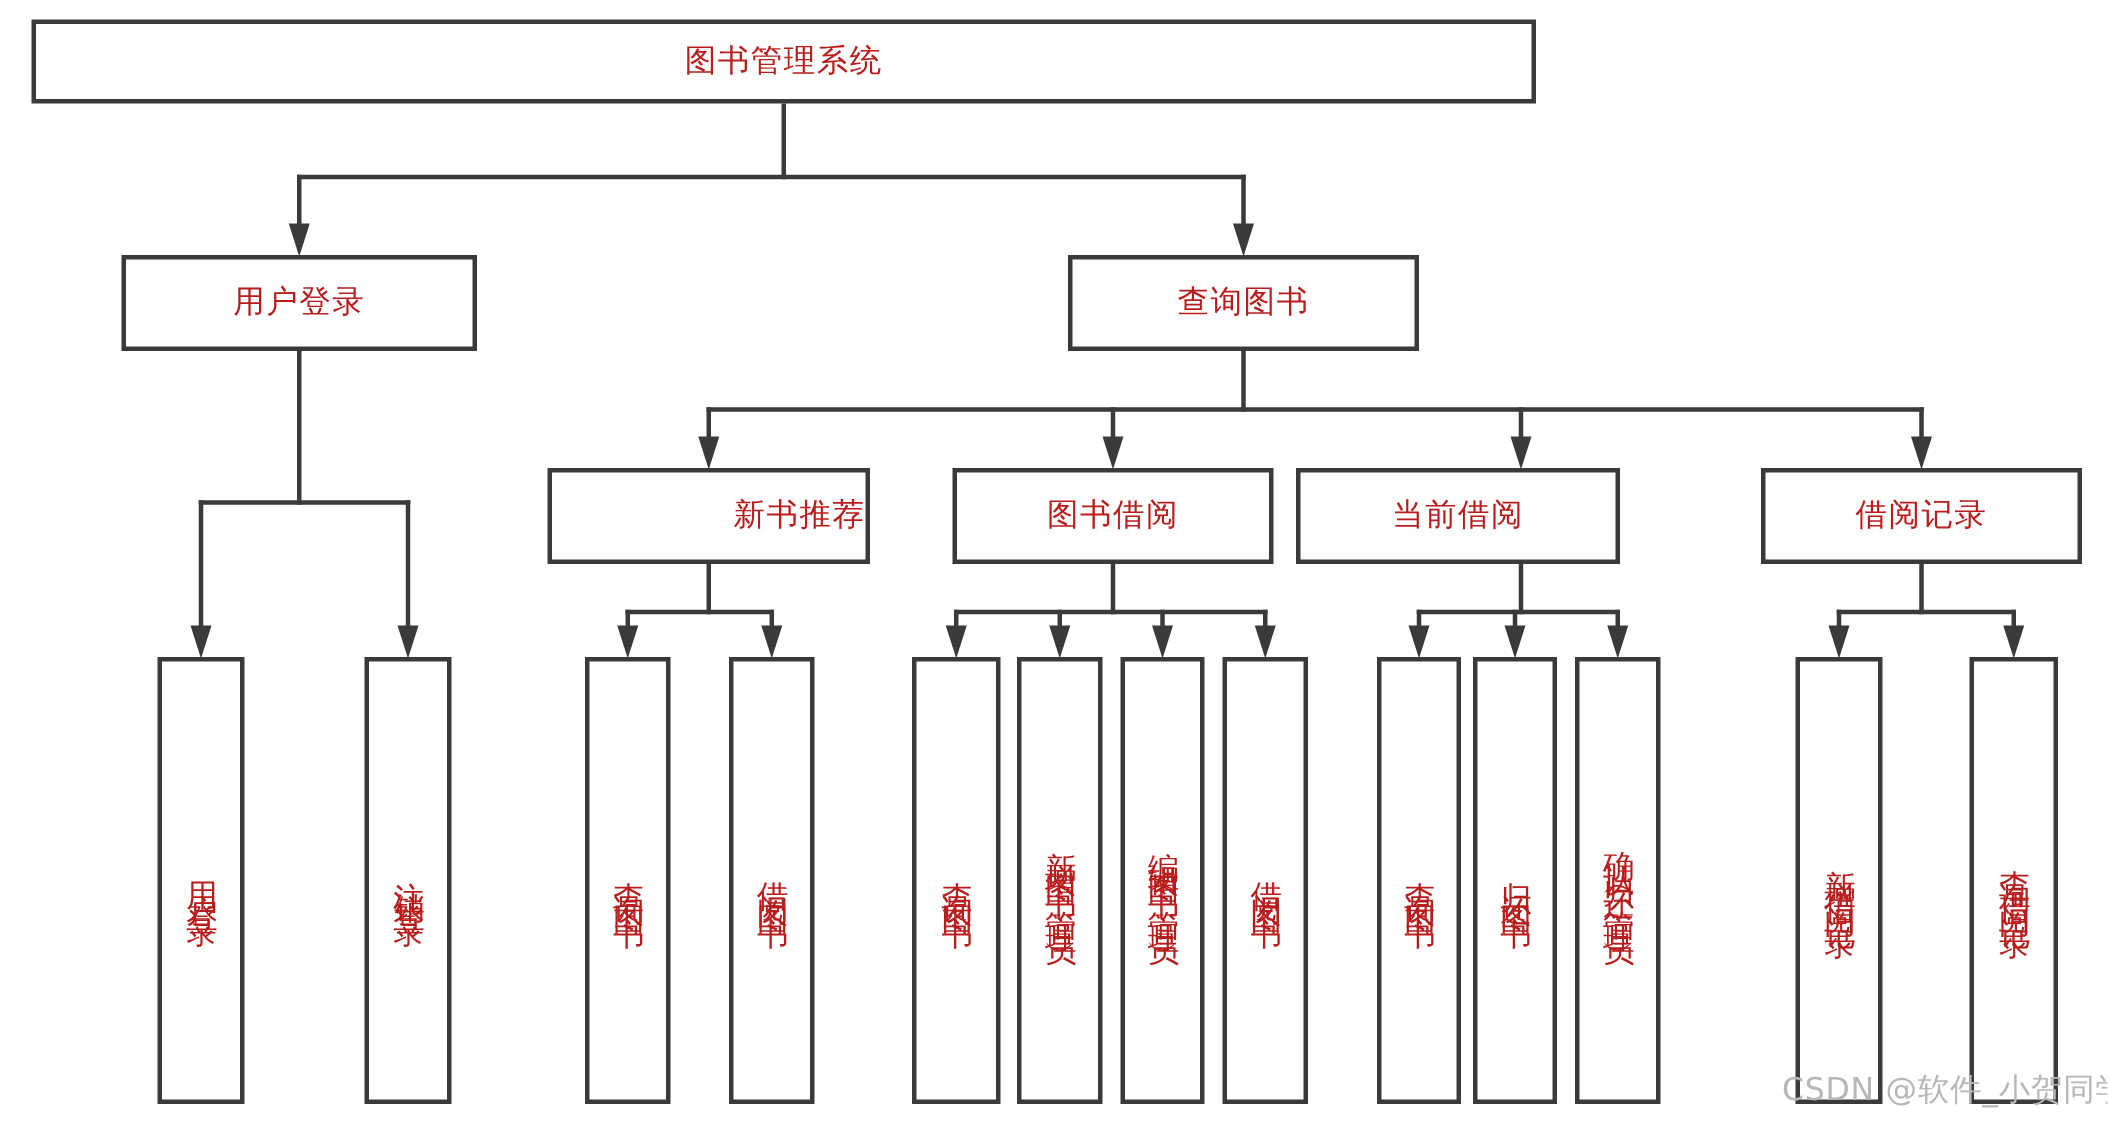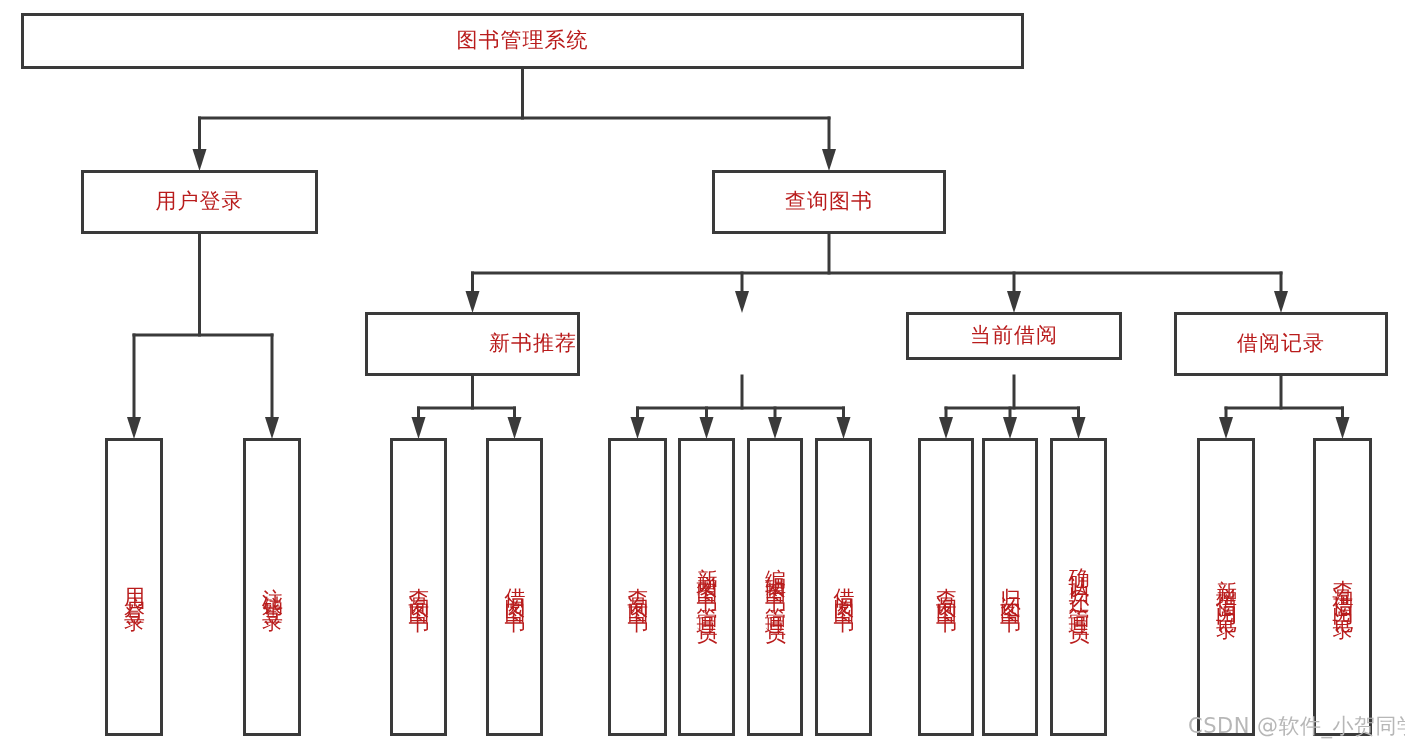--- a/index.html
+++ b/index.html
@@ -122,21 +122,24 @@
     </div>
     <div class="node h" style="left: 81px; top: 170px; width: 237px; height: 64px;">
       <span class="label">用户登录</span>
     </div>
     <div class="node h" style="left: 712px; top: 170px; width: 234px; height: 64px;">
       <span class="label">查询图书</span>
     </div>
     <div class="node h" style="left: 365px; top: 312px; width: 215px; height: 64px; justify-content: flex-end;">
       <span class="label">新书推荐</span>
     </div>
-    <div class="node h" style="left: 906px; top: 312px; width: 216px; height: 48px;">
+    <div class="node h" style="left: 635px; top: 312px; width: 214px; height: 64px;">
+      <span class="label">图书借阅</span>
+    </div>
+    <div class="node h" style="left: 864px; top: 312px; width: 216px; height: 64px;">
       <span class="label">当前借阅</span>
     </div>
     <div class="node h" style="left: 1174px; top: 312px; width: 214px; height: 64px;">
       <span class="label">借阅记录</span>
     </div>
     <div class="node v" style="left: 105px; top: 438px; width: 58px; height: 298px;">
       <span class="label">用户登录</span>
     </div>
     <div class="node v" style="left: 243px; top: 438px; width: 58px; height: 298px;">
       <span class="label">注销登录</span>

